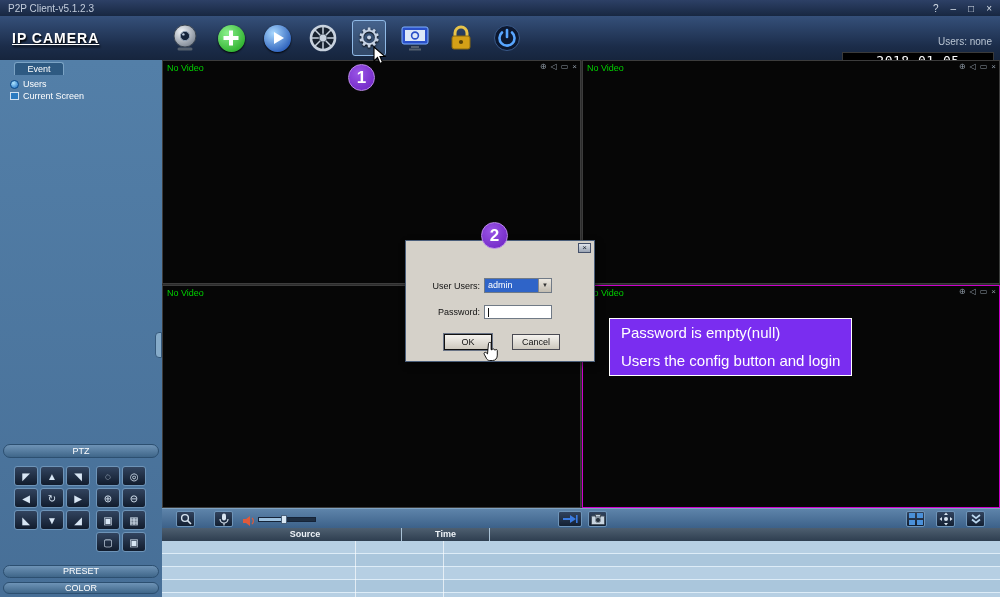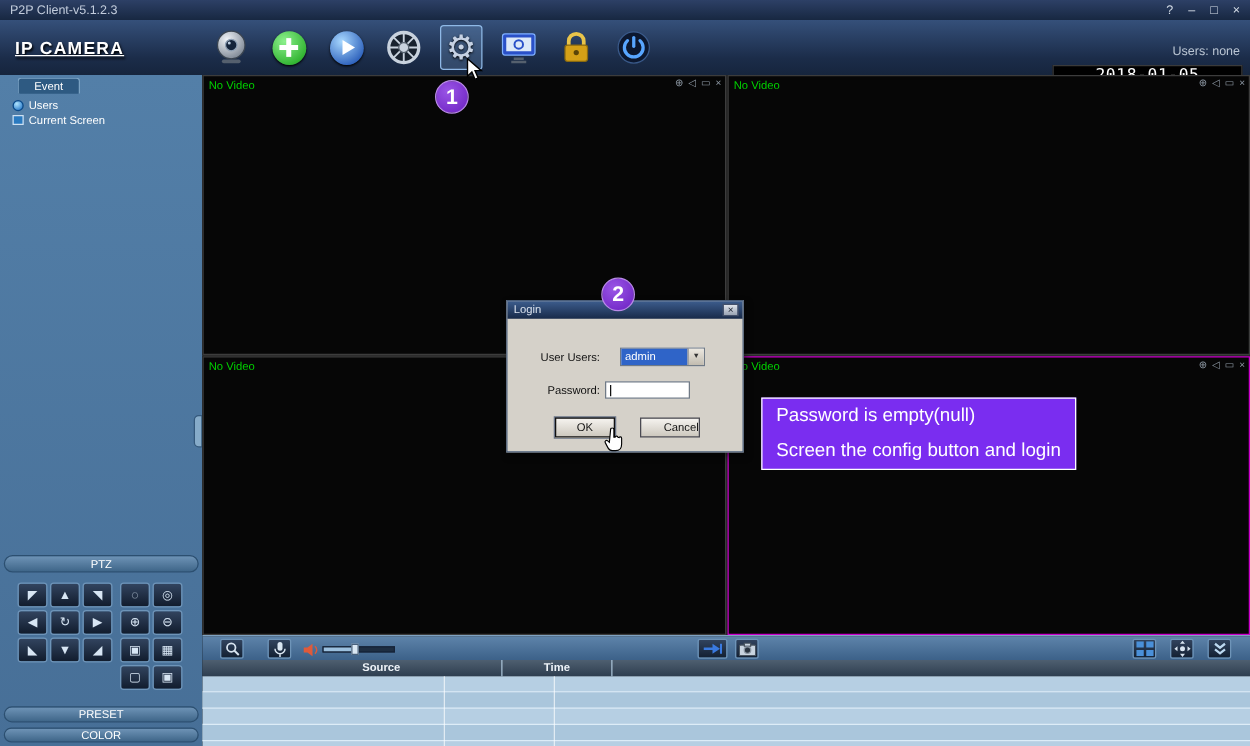--- a/index.html
+++ b/index.html
@@ -70,33 +70,33 @@
 
   
   .dialog { position:absolute; left:405px; top:240px; width:190px; height:122px; z-index:40;
     background:#d5d1c9; border:1px solid #4a5e7a; box-shadow:2px 3px 6px rgba(0,0,0,.55); }
   .dialog-title { position:absolute; left:0; top:0; width:100%; height:14px;
     background:linear-gradient(#3c5c8c,#182a49); color:#d8e0ec; font-size:9px; line-height:13px; padding-left:5px; }
   .dialog-close { position:absolute; right:3px; top:2px; width:13px; height:10px;
     background:linear-gradient(#dfe3ea,#9aa4b4); border:1px solid #44506a; color:#1a2230;
     font-size:8px; line-height:8px; text-align:center; cursor:pointer; }
   .dlg-label { position:absolute; left:4px; width:70px; text-align:right; font-size:9px; color:#111; }
-  .combo { position:absolute; left:90px; top:37px; width:68px; height:15px; background:#fff;
+  .combo { position:absolute; left:78px; top:37px; width:68px; height:15px; background:#fff;
     border:1px solid #707a86; display:flex; }
   .combo-value { flex:1; background:#2f64c8; color:#fff; font-size:9px; line-height:13px; padding-left:3px; }
   .combo-arrow { width:13px; background:linear-gradient(#ece8e0,#c2bcb0); border-left:1px solid #888;
     font-size:6px; color:#333; text-align:center; line-height:13px; }
   .pw-input { position:absolute; left:78px; top:64px; width:68px; height:14px; background:#fff;
     border:1px solid #707a86; }
   .caret { position:absolute; left:3px; top:2px; width:1px; height:9px; background:#111; }
   .dlg-btn { position:absolute; top:93px; width:48px; height:16px; text-align:center;
     background:linear-gradient(#f5f3ef,#cdc8be); border:1px solid #4a4a52; font-size:9px;
     line-height:14px; color:#111; cursor:pointer; }
   .dlg-btn.ok { left:38px; border:1px solid #111; box-shadow:0 0 0 1px #6a7486; }
-  .dlg-btn.cancel { left:106px;text-align:right; }
+  .dlg-btn.cancel { left:106px; }
 
   
   .step-badge { position:absolute; width:27px; height:27px; border-radius:50%; z-index:50;
     background:radial-gradient(circle at 38% 32%, #9a55e6, #6a1fc0); border:1px solid #b98ae8;
     color:#fff; font-size:17px; font-weight:bold; display:flex; align-items:center; justify-content:center; }
   .cursor { position:absolute; z-index:60; }
 
   
   .ctrlbar { position:absolute; left:162px; top:508px; width:838px; height:20px;
     background:linear-gradient(#5e84aa,#3c6189); border-top:1px solid #7fa3c2; }
@@ -297,27 +297,26 @@
     <div class="panel selected" style="left:420px;top:225px;width:418px;height:223px;">
       <span class="novideo">No Video</span>
       <span class="pticons">
         <span>⊕</span>
         <span>◁</span>
         <span>▭</span>
         <span>×</span>
       </span>
       <div class="banner">
         <div>Password is empty(null)</div>
-        <div>Screen the config button and login</div>
+        <div>Users the config button and login</div>
       </div>
     </div>
   </div>
 
   <div class="dialog">
-    <div class="dialog-title">Login</div>
     <div class="dialog-close">×</div>
     <div class="dlg-label" style="top:40px;">User Users:</div>
     <div class="combo">
       <span class="combo-value">admin</span>
       <span class="combo-arrow">▼</span>
     </div>
     <div class="dlg-label" style="top:66px;">Password:</div>
     <div class="pw-input">
       <span class="caret"></span>
     </div>

